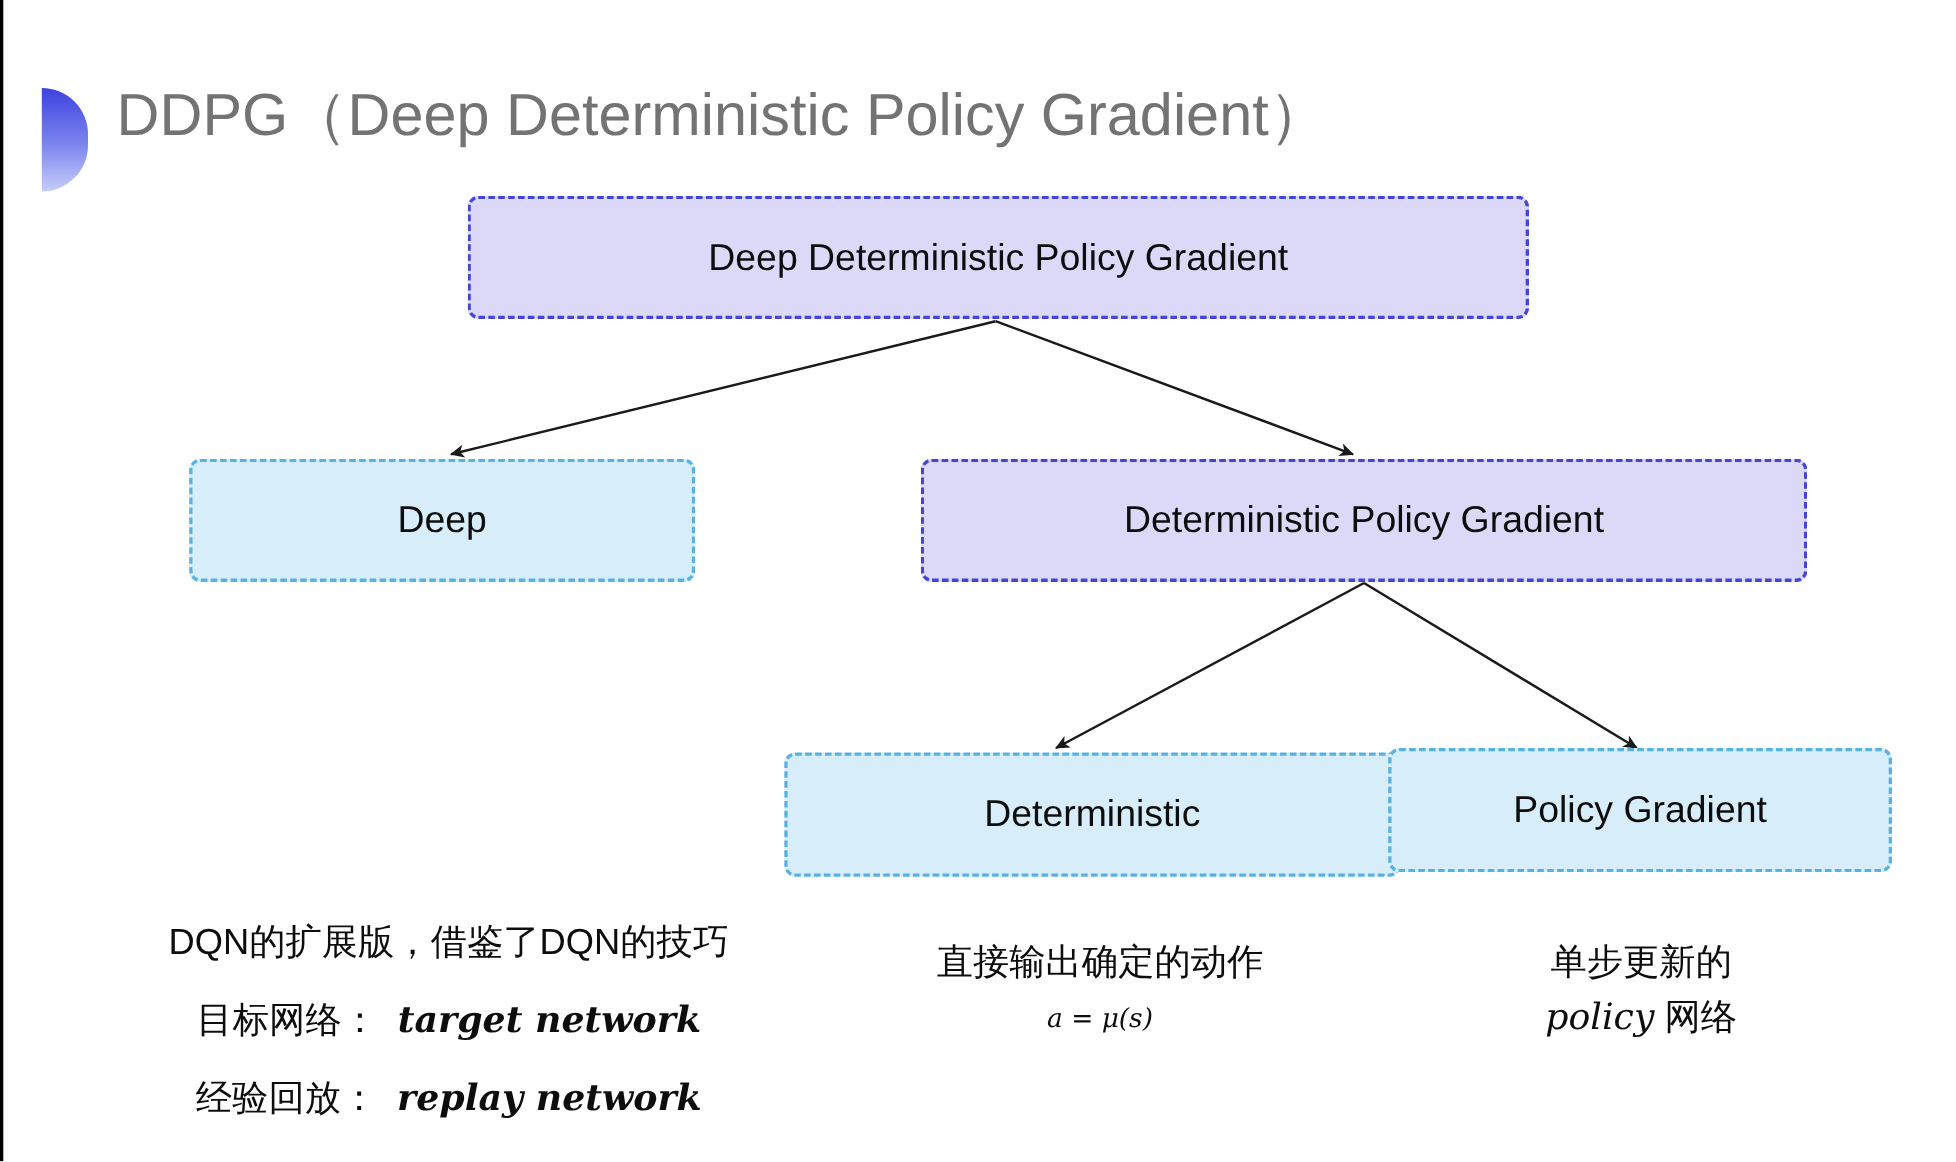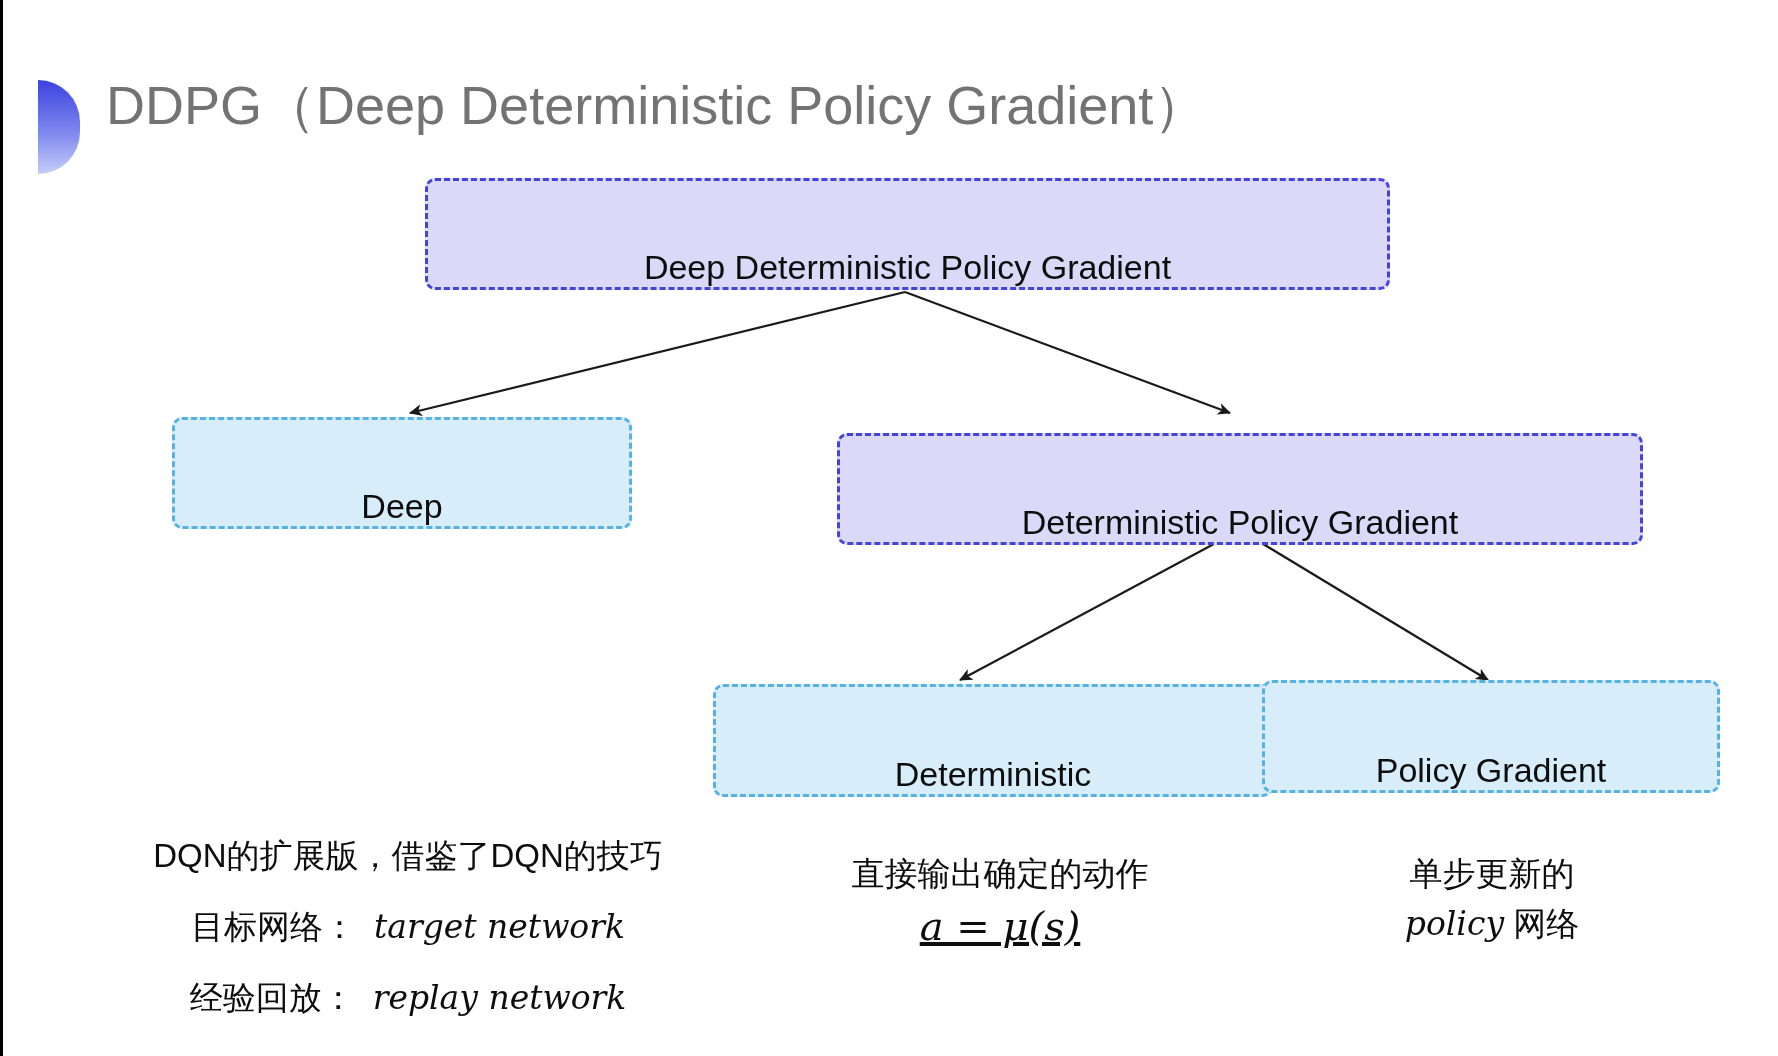--- a/index.html
+++ b/index.html
@@ -32,52 +32,52 @@
   .page-title{
     position:absolute;left:106px;top:74px;margin:0;
     font-size:54px;line-height:62px;font-weight:500;
     color:var(--title-gray);
     letter-spacing:0px;
     white-space:nowrap;
   }
   .edges{position:absolute;left:0;top:0;width:1778px;height:1056px;}
   .node{
     position:absolute;
-    display:flex;align-items:flex-end;justify-content:center;
+    display:flex;align-items:center;justify-content:center;
     border-radius:10px;
     font-size:34px;font-weight:500;color:#0d0d0d;
     text-align:center;
     box-sizing:border-box;
   }
   .node.purple{background:var(--purple-fill);border:3px dashed var(--purple-border);}
   .node.blue{background:var(--blue-fill);border:3px dashed var(--blue-border);}
   .node-ddpg{left:425px;top:178px;width:965px;height:112px;}
   .node-deep{left:172px;top:417px;width:460px;height:112px;}
-  .node-dpg{left:837px;top:417px;width:806px;height:112px;margin-top:16px;}
+  .node-dpg{left:837px;top:417px;width:806px;height:112px;}
   .node-deterministic{left:713px;top:684px;width:560px;height:113px;}
   .node-policy-gradient{left:1262px;top:680px;width:458px;height:113px;}
   .note{
     position:absolute;
     text-align:center;
     font-size:33px;line-height:40px;font-weight:500;
     color:#0d0d0d;
   }
   .note-dqn{left:118px;top:836px;width:580px;}
   .note-dqn .note-line{margin-bottom:31px;}
   .note-deterministic{left:790px;top:854px;width:420px;}
   .note-deterministic .note-line{margin-bottom:12px;}
   .note-policy{left:1282px;top:854px;width:420px;}
   .note-policy .note-line{margin-bottom:10px;}
   .math{
     font-family:"DejaVu Serif",serif;
     font-style:italic;
     font-weight:400;
   }
-  .note .gap{margin-left:18px;}
-  .formula{font-size:40px;text-decoration:underline;}
+  .note .gap{margin-left:18px;font-weight:bold;}
+  .formula{font-size:24px;}
 </style>
 </head>
 <body>
 
 <div class="canvas">
 
   <div class="left-edge"></div>
 
   <div class="title-bullet"></div>
   <h1 class="page-title">DDPG（Deep Deterministic Policy Gradient）</h1>

